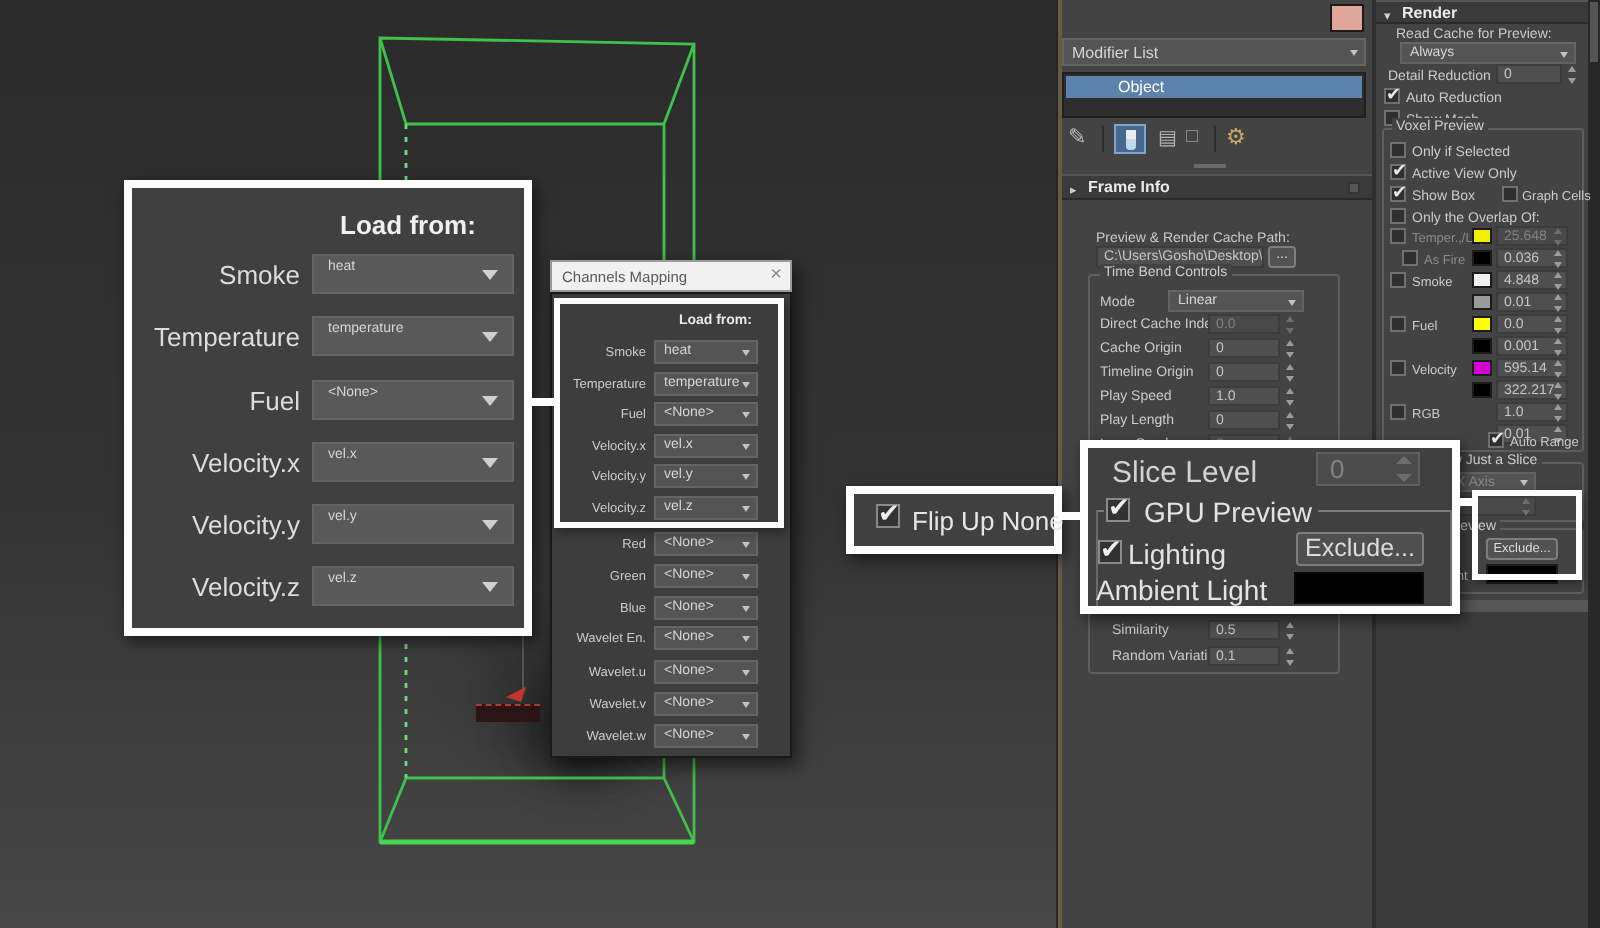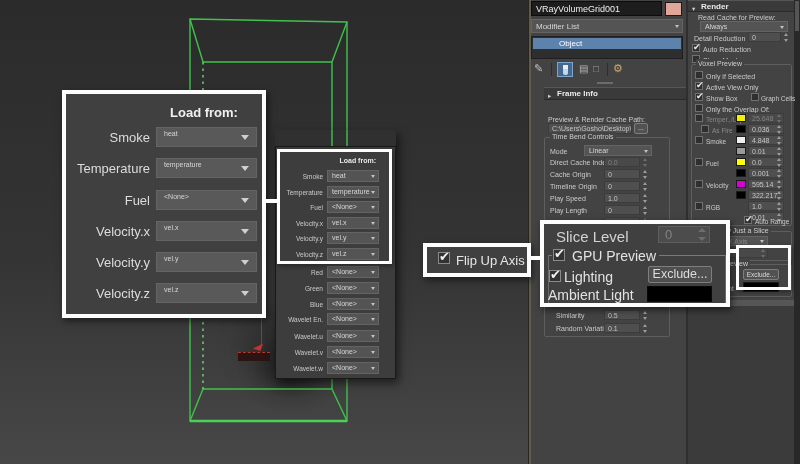--- a/index.html
+++ b/index.html
@@ -59,21 +59,20 @@
       <path d="M190,421 L347,421" stroke="#47d455" fill="none" stroke-width="2.5"></path>
     </svg>
     <div class="ab gline" style="left:261px;top:302px;width:1px;height:44px;"></div>
     <div class="ab" style="left:238px;top:352px;width:32px;height:9px;background:#2a1414;border-top:1px dashed #b23a32;"></div>
     <div class="ab" style="left:254px;top:342px;width:0;height:0;border-bottom:8px solid #c23430;border-left:8px solid transparent;transform:rotate(18deg);"></div>
   </div>
 
   <div class="ab" style="left:528px;top:0;width:158px;height:464px;background:#434343;border-left:1px solid #262626;"></div>
   <div class="ab" style="left:529px;top:0;width:2px;height:464px;background:#6e6548;opacity:.7;"></div>
 
-  <input class="ab" readonly="" style="left: 531px; top: 1px; width: 131px; height: 15px; background: rgb(29, 29, 29); border: 1px solid rgb(12, 12, 12); color: rgb(239, 239, 239); font-size: 9px; padding: 0px 0px 0px 4px;" value="VRayVolumeGrid001">
   <div class="ab sw" style="left:665px;top:2px;width:17px;height:14px;background:#e0a69a;"></div>
 
   <div class="ab" style="left:531px;top:36px;width:152px;height:23px;background:#2e2e2e;border:1px solid #1f1f1f;">
     <div class="ab" style="left:1px;top:1px;width:148px;height:11px;background:#5d83ad;color:#fff;font-size:8px;line-height:11px;padding-left:26px;">Object</div>
   </div>
 
   <div class="ab dd" style="left:531px;top:19px;width:152px;height:14px;font-size:8px;line-height:11px;">
     <span>Modifier List</span>
     <i class="dda"></i>
   </div>
@@ -84,21 +83,21 @@
     <span class="ab" style="left:26px;top:1px;width:16px;height:15px;background:#44688e;border:1px solid #7fa5cc;display:flex;align-items:center;justify-content:center;">
       <span style="display:block;width:5px;height:10px;background:linear-gradient(#ececec 45%,#bfd8ee 45%);border-radius:0 0 2px 2px;"></span>
     </span>
     <span class="ab" style="left:48px;top:2px;font-size:10px;color:#b3b3b3;">▤</span>
     <span class="ab" style="left:62px;top:2px;font-size:10px;color:#9a9a9a;">□</span>
     <span class="ab" style="left:76px;top:2px;width:1px;height:13px;background:#2e2e2e;"></span>
     <span class="ab" style="left:82px;top:1px;font-size:11px;color:#c9a86a;">⚙</span>
   </div>
   <div class="ab" style="left:597px;top:82px;width:16px;height:2px;background:#6b6b6b;"></div>
 
-  <div class="ab roll" style="left:544px;top:87px;width:155px;height:13px;">
+  <div class="ab roll" style="left:531px;top:87px;width:155px;height:13px;">
     <span class="rar">▸</span>
     <span>Frame Info</span>
     <span class="ab" style="left:143px;top:3px;width:6px;height:6px;background:#555;border:1px solid #333;"></span>
   </div>
 
   <div class="ab lbl s7" style="left:548px;top:115px;">Preview &amp; Render Cache Path:</div>
   <div class="ab fld s65" style="left:548px;top:123px;width:84px;height:11px;">C:\Users\Gosho\Desktop\</div>
   <div class="ab btn s7" style="left:634px;top:123px;width:14px;height:11px;line-height:8px;">...</div>
 
   <div class="ab grp" style="left:544px;top:137px;width:126px;height:92px;"></div>
@@ -310,20 +309,24 @@
   <div class="ab grp" style="left:691px;top:264px;width:101px;height:33px;"></div>
   <div class="ab cb on" style="left:694px;top:259px;"></div>
   <div class="ab leg" style="left:704px;top:259px;">GPU Preview</div>
   <div class="ab cb on" style="left:694px;top:271px;"></div>
   <div class="ab lbl s65" style="left:704px;top:272px;">Lighting</div>
   <div class="ab btn s65" style="left:743px;top:269px;width:36px;height:11px;line-height:9px;">Exclude...</div>
   <div class="ab lbl s65" style="left:694px;top:284px;">Ambient Light</div>
   <div class="ab sw" style="left:743px;top:282px;width:36px;height:10px;background:#000;"></div>
 
   <div class="ab" style="left:275px;top:130px;width:121px;height:249px;box-shadow:3px 4px 9px rgba(0,0,0,.55);">
+    <div class="ab" style="left:0;top:0;width:121px;height:16px;background:#f1f1f1;border:1px solid #9a9a9a;">
+      <span style="position:absolute;left:5px;top:3px;font-size:7.5px;color:#5a5a5a;">Channels Mapping</span>
+      <span style="position:absolute;right:4px;top:1px;font-size:10px;color:#8a8a8a;">×</span>
+    </div>
     <div class="ab" style="left:0;top:16px;width:121px;height:233px;background:#3d3d3d;border:1px solid #1a1a1a;"></div>
   </div>
   <div class="ab lbl b s7" style="left:316px;top:156px;width:60px;text-align:right;color:#e8e8e8;">Load from:</div>
 
   <div class="ab lbl s65 r" style="left:276px;top:172px;width:47px;">Smoke</div>
   <div class="ab dd s65" style="left:327px;top:170px;width:52px;height:12px;"><span>heat</span><i class="dda"></i></div>
   <div class="ab lbl s65 r" style="left:276px;top:188px;width:47px;">Temperature</div>
   <div class="ab dd s65" style="left:327px;top:186px;width:52px;height:12px;"><span>temperature</span><i class="dda"></i></div>
   <div class="ab lbl s65 r" style="left:276px;top:203px;width:47px;">Fuel</div>
   <div class="ab dd s65" style="left:327px;top:201px;width:52px;height:12px;"><span>&lt;None&gt;</span><i class="dda"></i></div>
@@ -361,21 +364,21 @@
   <div class="ab dd s13" style="left:156px;top:190px;width:101px;height:20px;padding:2px 0 0 7px;background:#595959;"><span>&lt;None&gt;</span><i class="dda2"></i></div>
   <div class="ab lbl s13 r" style="left:68px;top:224px;width:82px;color:#dcdcdc;">Velocity.x</div>
   <div class="ab dd s13" style="left:156px;top:221px;width:101px;height:20px;padding:2px 0 0 7px;background:#595959;"><span>vel.x</span><i class="dda2"></i></div>
   <div class="ab lbl s13 r" style="left:68px;top:255px;width:82px;color:#dcdcdc;">Velocity.y</div>
   <div class="ab dd s13" style="left:156px;top:252px;width:101px;height:20px;padding:2px 0 0 7px;background:#595959;"><span>vel.y</span><i class="dda2"></i></div>
   <div class="ab lbl s13 r" style="left:68px;top:286px;width:82px;color:#dcdcdc;">Velocity.z</div>
   <div class="ab dd s13" style="left:156px;top:283px;width:101px;height:20px;padding:2px 0 0 7px;background:#595959;"><span>vel.z</span><i class="dda2"></i></div>
 
   <div class="ab callout" style="left:423px;top:243px;width:108px;height:34px;"></div>
   <div class="ab cb2 on" style="left:438px;top:252px;"></div>
-  <div class="ab lbl s13" style="left:456px;top:253px;color:#e6e6e6;">Flip Up Axis</div>
+  <div class="ab lbl s13" style="left:456px;top:253px;color:#e6e6e6;">Flip Up None</div>
 
   <div class="ab callout" style="left:540px;top:220px;width:190px;height:87px;"></div>
   <div class="ab lbl s15" style="left:556px;top:228px;color:#d2d2d2;">Slice Level</div>
   <div class="ab fld dis" style="left:658px;top:226px;width:52px;height:17px;font-size:13px;line-height:13px;padding-left:6px;background:#4c4c4c;border-color:#5e5e5e;">0</div>
   <div class="ab spin lg dis" style="left:697px;top:228px;">
       <i class="u"></i>
       <i class="d"></i>
     </div>
 
   <div class="ab" style="left:548px;top:255px;width:4px;height:1px;background:#7a7a7a;"></div>

